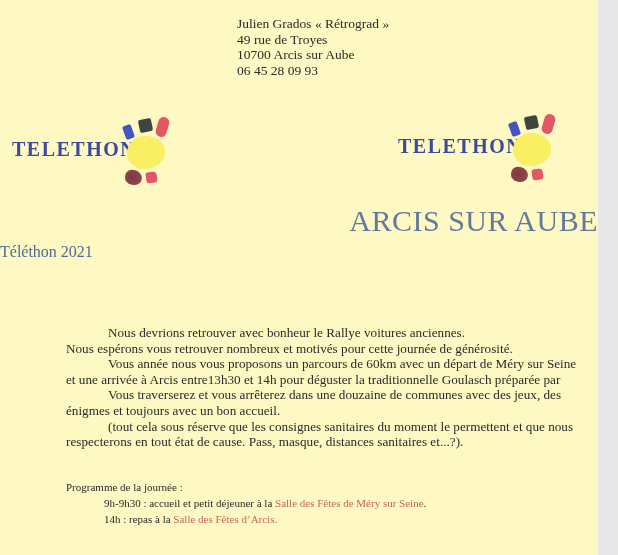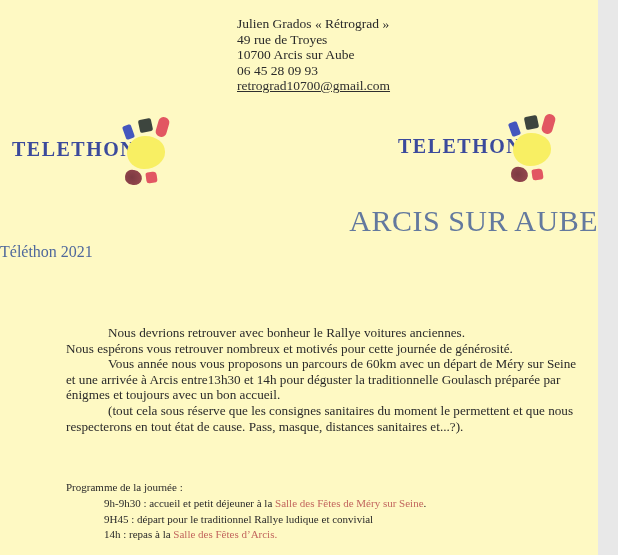--- a/index.html
+++ b/index.html
@@ -62,23 +62,20 @@
 </head>
 <body>
 
 <div class="page">
 
   <div class="contact">
     <div>Julien Grados « Rétrograd »</div>
     <div>49 rue de Troyes</div>
     <div>10700 Arcis sur Aube</div>
     <div>06 45 28 09 93</div>
-    <div>
-      <a>retrograd10700@gmail.com</a>
-    </div>
   </div>
 
   <div class="logo logo-left">
     <span class="logo-word">TELETHON</span>
     <span class="sun"></span>
     <span class="mark mark-blue"></span>
     <span class="mark mark-dark"></span>
     <span class="mark mark-red-oval"></span>
     <span class="mark mark-maroon"></span>
     <span class="mark mark-red-sq"></span>
@@ -95,25 +92,25 @@
   </div>
 
   <div class="title-main">ARCIS SUR AUBE</div>
   <div class="title-sub">Téléthon 2021</div>
 
   <div class="bodytext">
     <div class="line indent">Nous devrions retrouver avec bonheur le Rallye voitures anciennes.</div>
     <div class="line">Nous espérons vous retrouver nombreux et motivés pour cette journée de générosité.</div>
     <div class="line indent">Vous année nous vous proposons un parcours de 60km avec un départ de Méry sur Seine</div>
     <div class="line">et une arrivée à Arcis entre13h30 et 14h pour déguster la traditionnelle Goulasch préparée par</div>
+    <div class="line indent">Vous traverserez et vous arrêterez dans une douzaine de communes avec des jeux, des</div>
     <div class="line">énigmes et toujours avec un bon accueil.</div>
     <div class="line indent">(tout cela sous réserve que les consignes sanitaires du moment le permettent et que nous</div>
     <div class="line">respecterons en tout état de cause. Pass, masque, distances sanitaires et...?).</div>
   </div>
 
   <div class="programme">
     <div>Programme de la journée :</div>
     <div class="item"><span>9h-9h30 : accueil et petit déjeuner à la </span><span class="hl">Salle des Fêtes de Méry sur Seine</span><span>.</span></div>
-    <div class="item"><span>9H45 : départ pour le traditionnel Rallye ludique et convivial</span><span class="hl"></span><span></span></div>
     <div class="item"><span>14h : repas à la </span><span class="hl">Salle des Fêtes d’Arcis.</span><span></span></div>
   </div>
 
 </div>
 
 </body></html>

